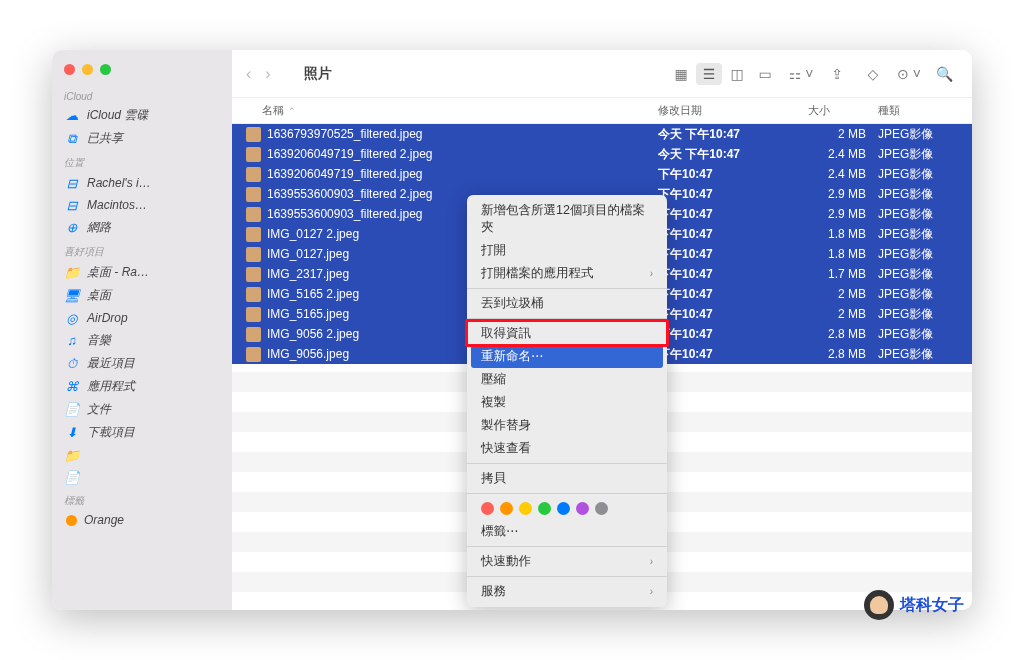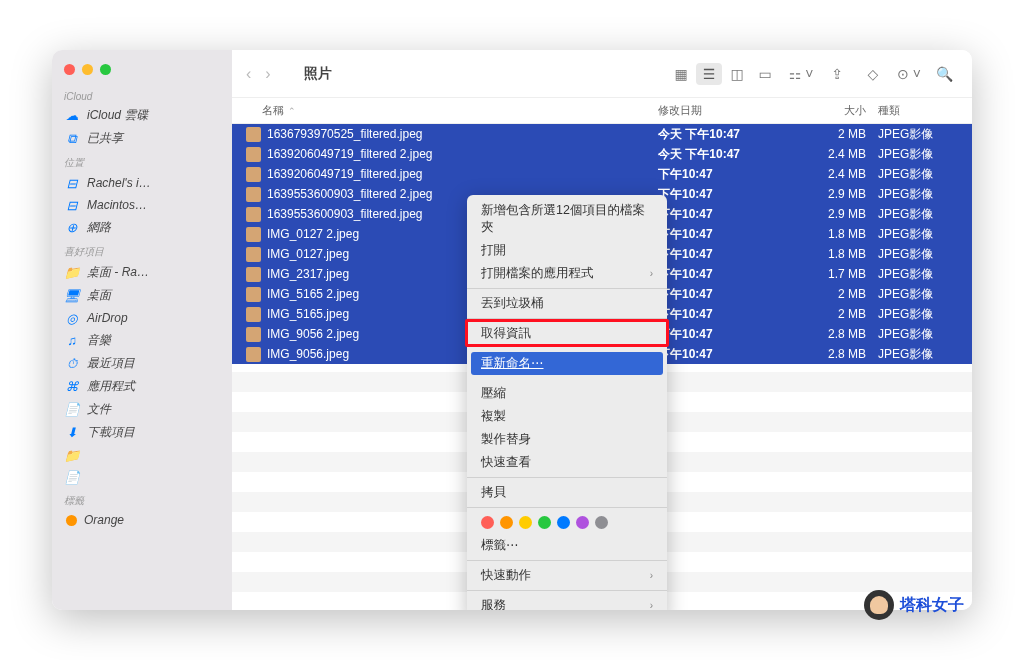--- a/index.html
+++ b/index.html
@@ -19,36 +19,36 @@
 .toolbar { height: 48px; display: flex; align-items: center; padding: 0 14px; gap: 10px; border-bottom: 1px solid #eee; }
 .nav-arrows { display: flex; gap: 14px; color: #bbb; font-size: 16px; }
 .title { font-size: 14px; font-weight: 600; color: #444; margin-left: 23px; }
 .spacer { flex: 1; }
 .tb-group { display: flex; gap: 2px; }
 .tb-btn { width: 26px; height: 22px; display: flex; align-items: center; justify-content: center; color: #777; font-size: 14px; border-radius: 4px; }
 .tb-btn.active { background: #e8e8e8; color: #555; }
 .headers { display: flex; font-size: 11px; color: #666; padding: 5px 14px 5px 30px; border-bottom: 1px solid #eee; }
 .h-name { flex: 1; display: flex; align-items: center; gap: 4px; }
 .h-date { width: 150px; }
-.h-size { width: 70px; text-align: right; padding-right: 12px; }
+.h-size { width: 70px; text-align: left; padding-right: 12px; }
 .h-kind { width: 80px; }
 .filelist { flex: 1; overflow: auto; position: relative; }
 .row { display: flex; align-items: center; font-size: 12px; padding: 2px 14px 2px 14px; height: 20px; }
 .row.sel { background: #2b4bb5; color: #fff; }
 .row .thumb { width: 15px; height: 15px; background: #d4a574; border-radius: 2px; margin-right: 6px; flex-shrink: 0; }
 .row .fname { flex: 1; white-space: nowrap; overflow: hidden; }
 .row .fdate { width: 150px; font-weight: bold; }
 .row .fsize { width: 70px; text-align: right; padding-right: 12px; }
 .row .fkind { width: 80px; }
 .empty-rows { padding-top: 8px; }
 .empty-row { height: 20px; }
 .empty-row:nth-child(odd) { background: #f5f5f5; }
 .context-menu { position: absolute; left: 415px; top: 145px; width: 200px; background: #ececec; border-radius: 6px; box-shadow: 0 4px 20px rgba(0,0,0,0.25); padding: 4px 0; font-size: 12.5px; color: #333; z-index: 10; }
 .cm-item { padding: 3px 14px; display: flex; justify-content: space-between; align-items: center; }
-.cm-item.hl { background: #3367d6; color: #fff; margin: 7px 4px; border-radius: 3px; padding: 3px 10px; text-decoration: underline; }
+.cm-item.hl { background: #3367d6; color: #fff; margin: 0 4px; border-radius: 3px; padding: 3px 10px; }
 .cm-item .arrow { color: #888; font-size: 10px; }
 .cm-sep { height: 1px; background: #d0d0d0; margin: 3px 0; }
 .cm-colors { display: flex; gap: 6px; padding: 5px 14px; }
 .cm-colors .c { width: 13px; height: 13px; border-radius: 50%; }
 .highlight-box { position: absolute; left: 413px; top: 269px; width: 204px; height: 28px; border: 3px solid #ff1020; z-index: 11; pointer-events: none; border-radius: 2px; }
 .watermark { position: absolute; right: 60px; bottom: 40px; display: flex; align-items: center; gap: 6px; font-size: 16px; font-weight: 600; color: #1d4ed8; }
 .watermark .logo { width: 30px; height: 30px; background: #333; border-radius: 50%; position: relative; }
 .watermark .logo::after { content: ""; position: absolute; inset: 6px; background: #f0c8a0; border-radius: 50% 50% 40% 40%; }
 </style>
 </head>

